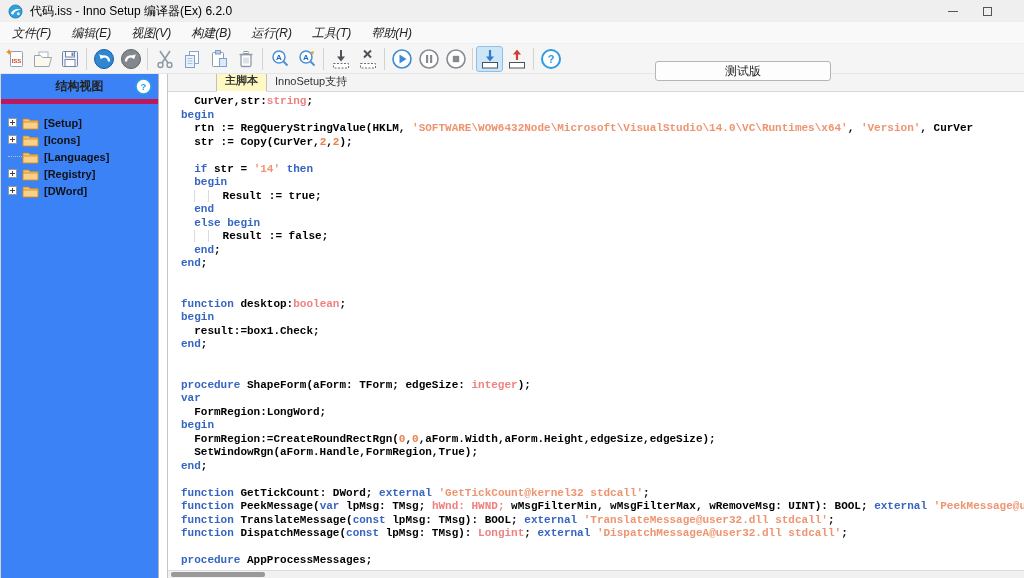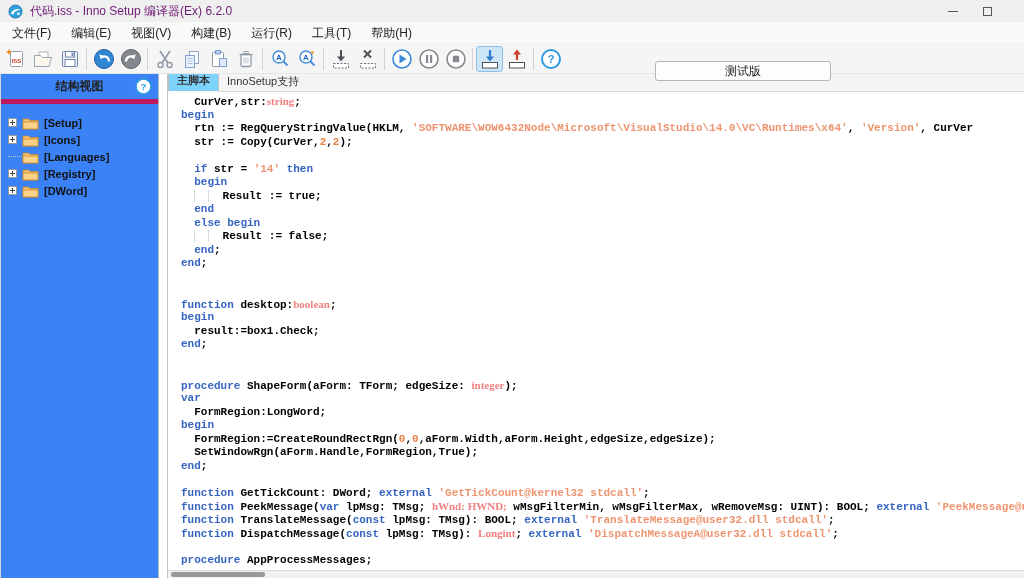--- a/index.html
+++ b/index.html
@@ -4,29 +4,29 @@
 <style>
   * { box-sizing: border-box; margin: 0; padding: 0; }
   html,body { width:1024px; height:578px; overflow:hidden; }
   body { font-family:"Liberation Sans", sans-serif; background:#fff; position:relative; }
 
   .window { width:1024px; height:578px; display:flex; flex-direction:column; background:#fff; }
 
   
   .titlebar { height:22px; background:#efefef; display:flex; align-items:center; padding-left:8px; position:relative; flex:0 0 auto; }
   .app-icon { width:15px; height:15px; margin-right:7px; }
-  .title-text { font-size:12px; color:#701a75; }
+  .title-text { font-size:12px; color:#000000; }
   .win-controls { position:absolute; right:20px; top:0; height:22px; display:flex; }
   .win-btn { width:34px; height:22px; display:flex; align-items:center; justify-content:center; }
   .glyph-min { width:10px; height:0; border-top:1px solid #555; display:block; }
   .glyph-max { width:9px; height:9px; border:1px solid #555; display:block; }
 
   
   .menubar { height:22px; background:#f9f9f9; display:flex; align-items:center; padding-left:2px; font-size:12px; color:#222; flex:0 0 auto; border-bottom:1px solid #f0f0f0; }
-  .menu-item { padding:0 10px; height:22px; line-height:22px; cursor:default; }
+  .menu-item { padding:0 10px; height:22px; line-height:22px; cursor:default;font-style:italic; }
 
   
   .toolbar { height:30px; background:#f5f5f5; display:flex; align-items:center; padding-left:2px; position:relative; flex:0 0 auto; border-bottom:1px solid #e6e6e6; }
   .tbtn { width:27px; height:26px; display:flex; align-items:center; justify-content:center; border-radius:3px; }
   .tbtn.hl { background:#cde6f7; border:1px solid #8fbfe6; }
   .tsep { width:1px; height:22px; background:#d2d2d2; margin:0 3px; }
   .test-button { position:absolute; left:655px; top:17px; width:176px; height:20px; background:#fdfdfd; border:1px solid #b5b5b5; border-radius:3px; font-size:12px; color:#222; display:flex; align-items:center; justify-content:center; }
 
   
   .main { flex:1 1 auto; display:flex; min-height:0; }
@@ -42,27 +42,27 @@
   .expander::before { content:""; position:absolute; left:1px; right:1px; top:3px; border-top:1px solid #444; }
   .expander::after { content:""; position:absolute; top:1px; bottom:1px; left:3px; border-left:1px solid #444; }
   .no-expander { width:14px; flex:0 0 auto; border-top:1px dotted #bbb; margin-right:0; height:0; }
   .folder { width:17px; height:14px; margin-right:5px; flex:0 0 auto; }
   .tree-label { font-size:11px; font-weight:bold; color:#111; white-space:nowrap; }
 
   
   .editor { flex:1 1 auto; display:flex; flex-direction:column; margin-left:8px; border-left:1px solid #c4c4c4; min-width:0; }
   .tabbar { height:18px; display:flex; align-items:flex-end; background:#f4f4f4; border-bottom:1px solid #d8d8d8; flex:0 0 auto; }
   .tab { font-size:11px; padding:2px 8px 3px 8px; color:#333; margin-bottom:-1px; }
-  .tab.active { background:#7dd3fc; border:1px solid #c0c0c0; border-bottom:1px solid #fff; font-weight:bold; }
+  .tab.active { background:#fef9c3; border:1px solid #c0c0c0; border-bottom:1px solid #fff; font-weight:bold;margin-left:48px; }
 
   .code { flex:1 1 auto; background:#fff; overflow:hidden; padding:3px 0 0 13px; font-family:"Liberation Mono","DejaVu Sans Mono",monospace; font-size:11px; font-weight:bold; line-height:13.5px; white-space:pre; }
   .cl { height:13.5px; }
   .tk-k { color:var(--kw); }
   .tk-p { color:var(--plain); }
-  .tk-t { color:var(--type);font-family:Liberation Serif, serif; }
+  .tk-t { color:var(--type); }
   .tk-s { color:var(--str); }
   .tk-n { color:var(--num); }
   .tk-g { border-left:1px solid #d9dde2; }
 
   .hscroll { height:8px; background:#f1f1f1; border-top:1px solid #dcdcdc; position:relative; flex:0 0 auto; }
   .hthumb { position:absolute; left:3px; top:1px; width:94px; height:5px; background:#999; border-radius:2px; }
 </style>
 </head>
 <body>
 

